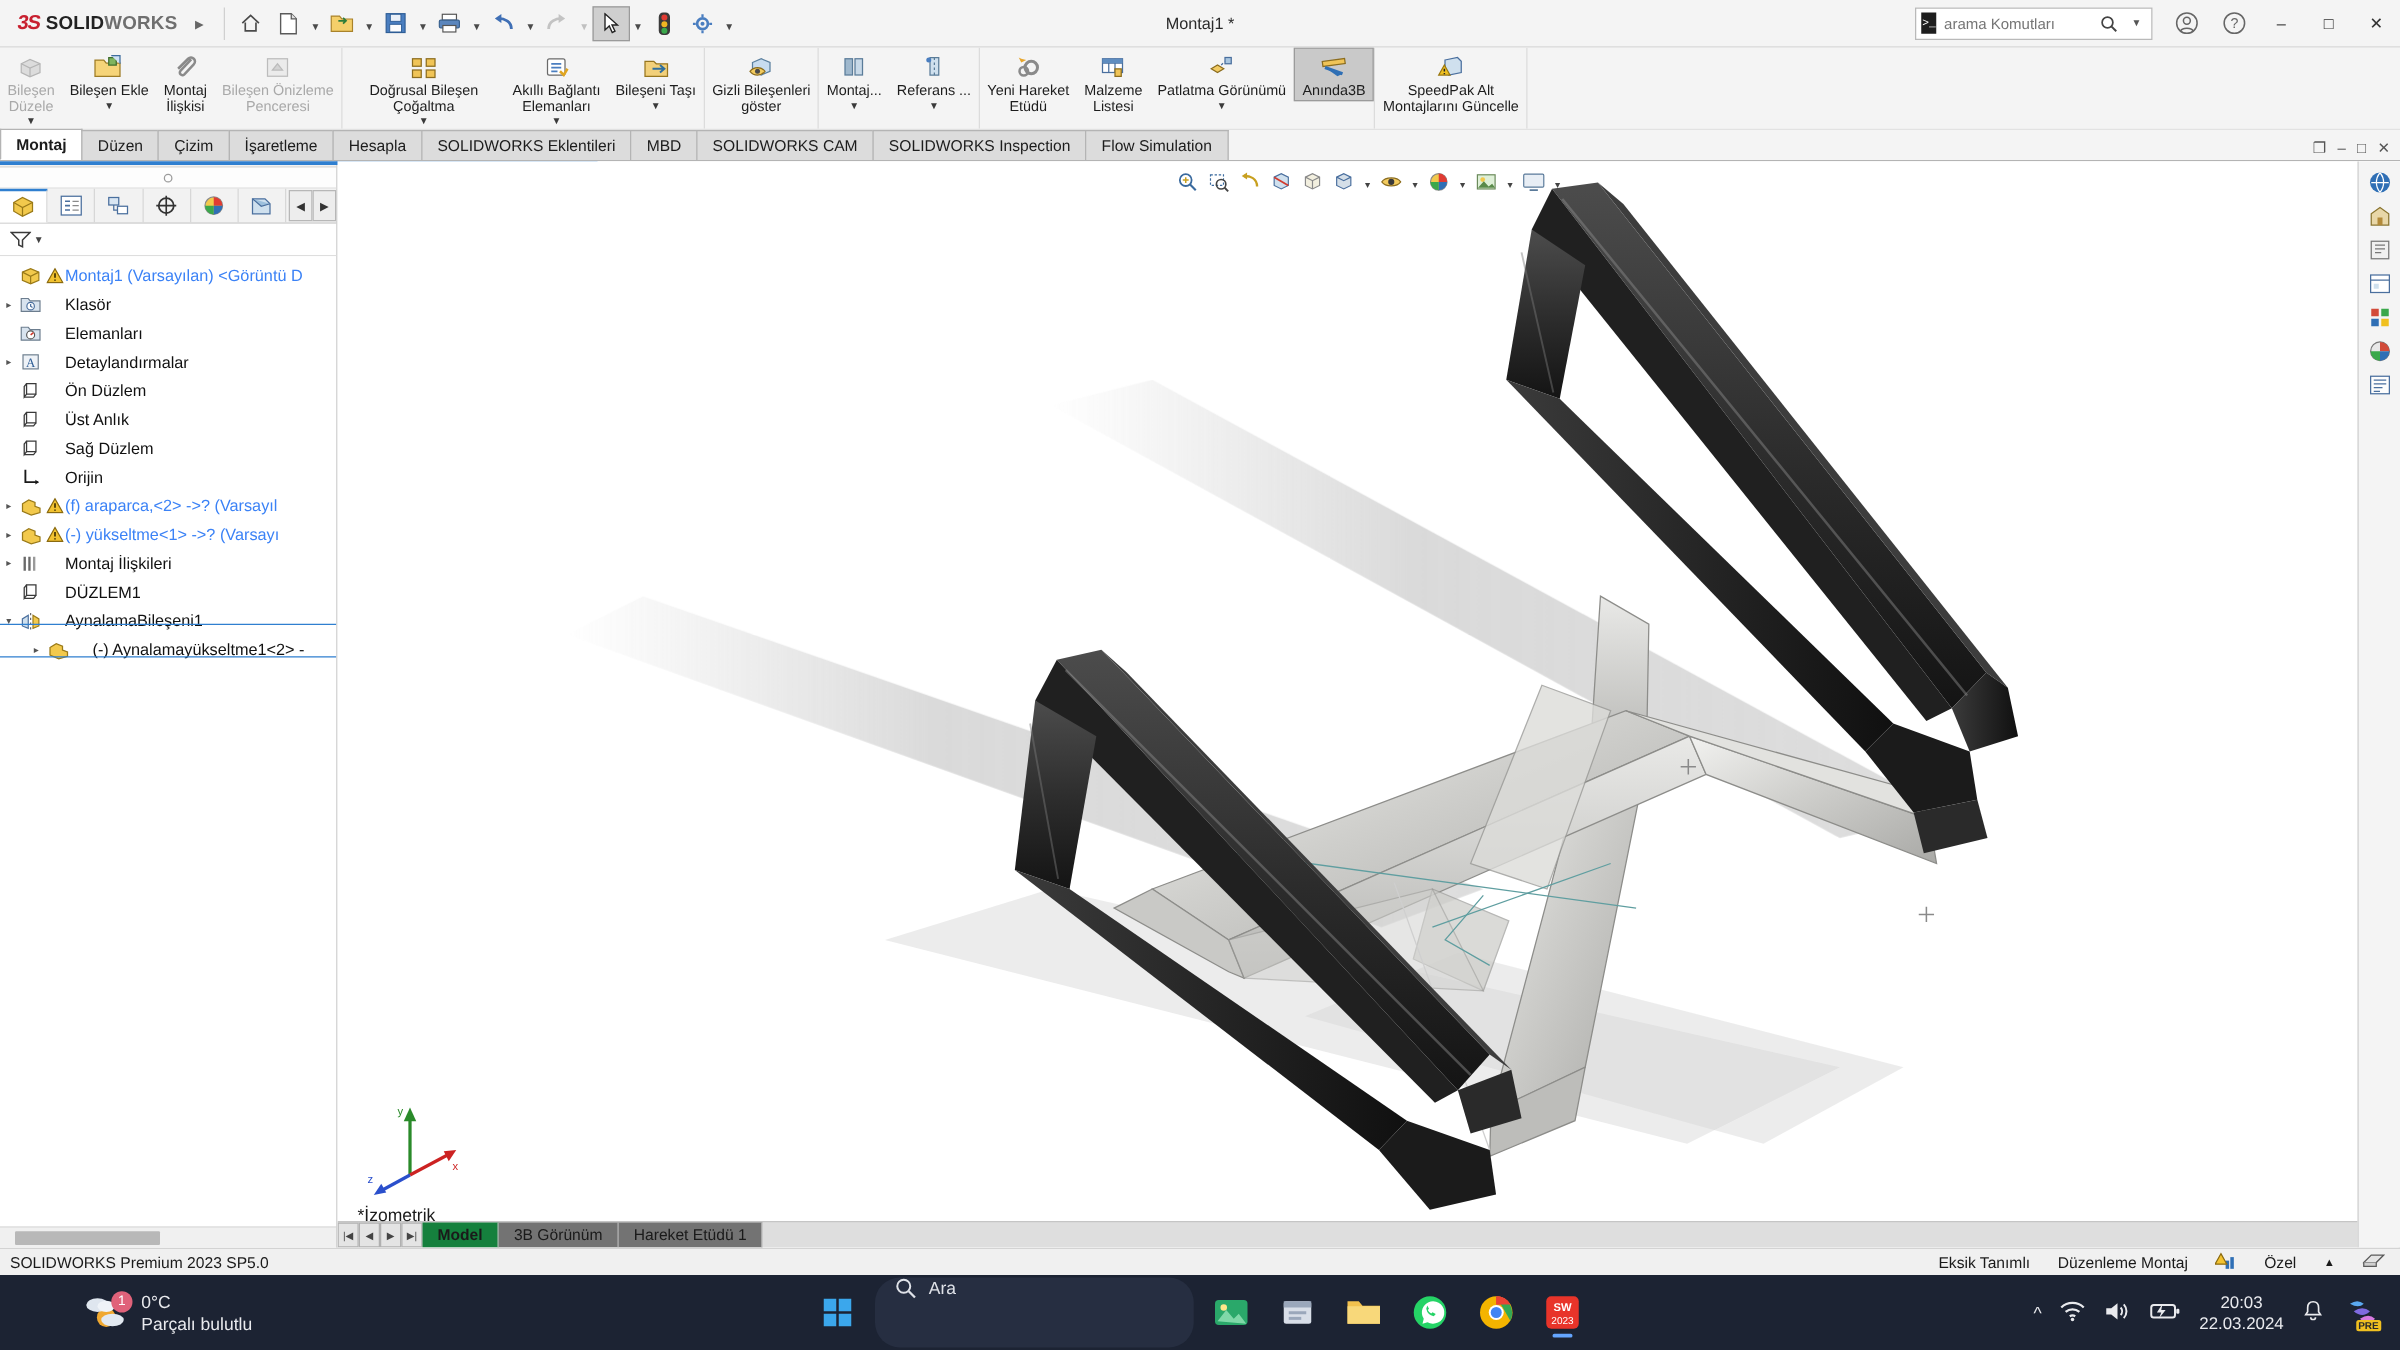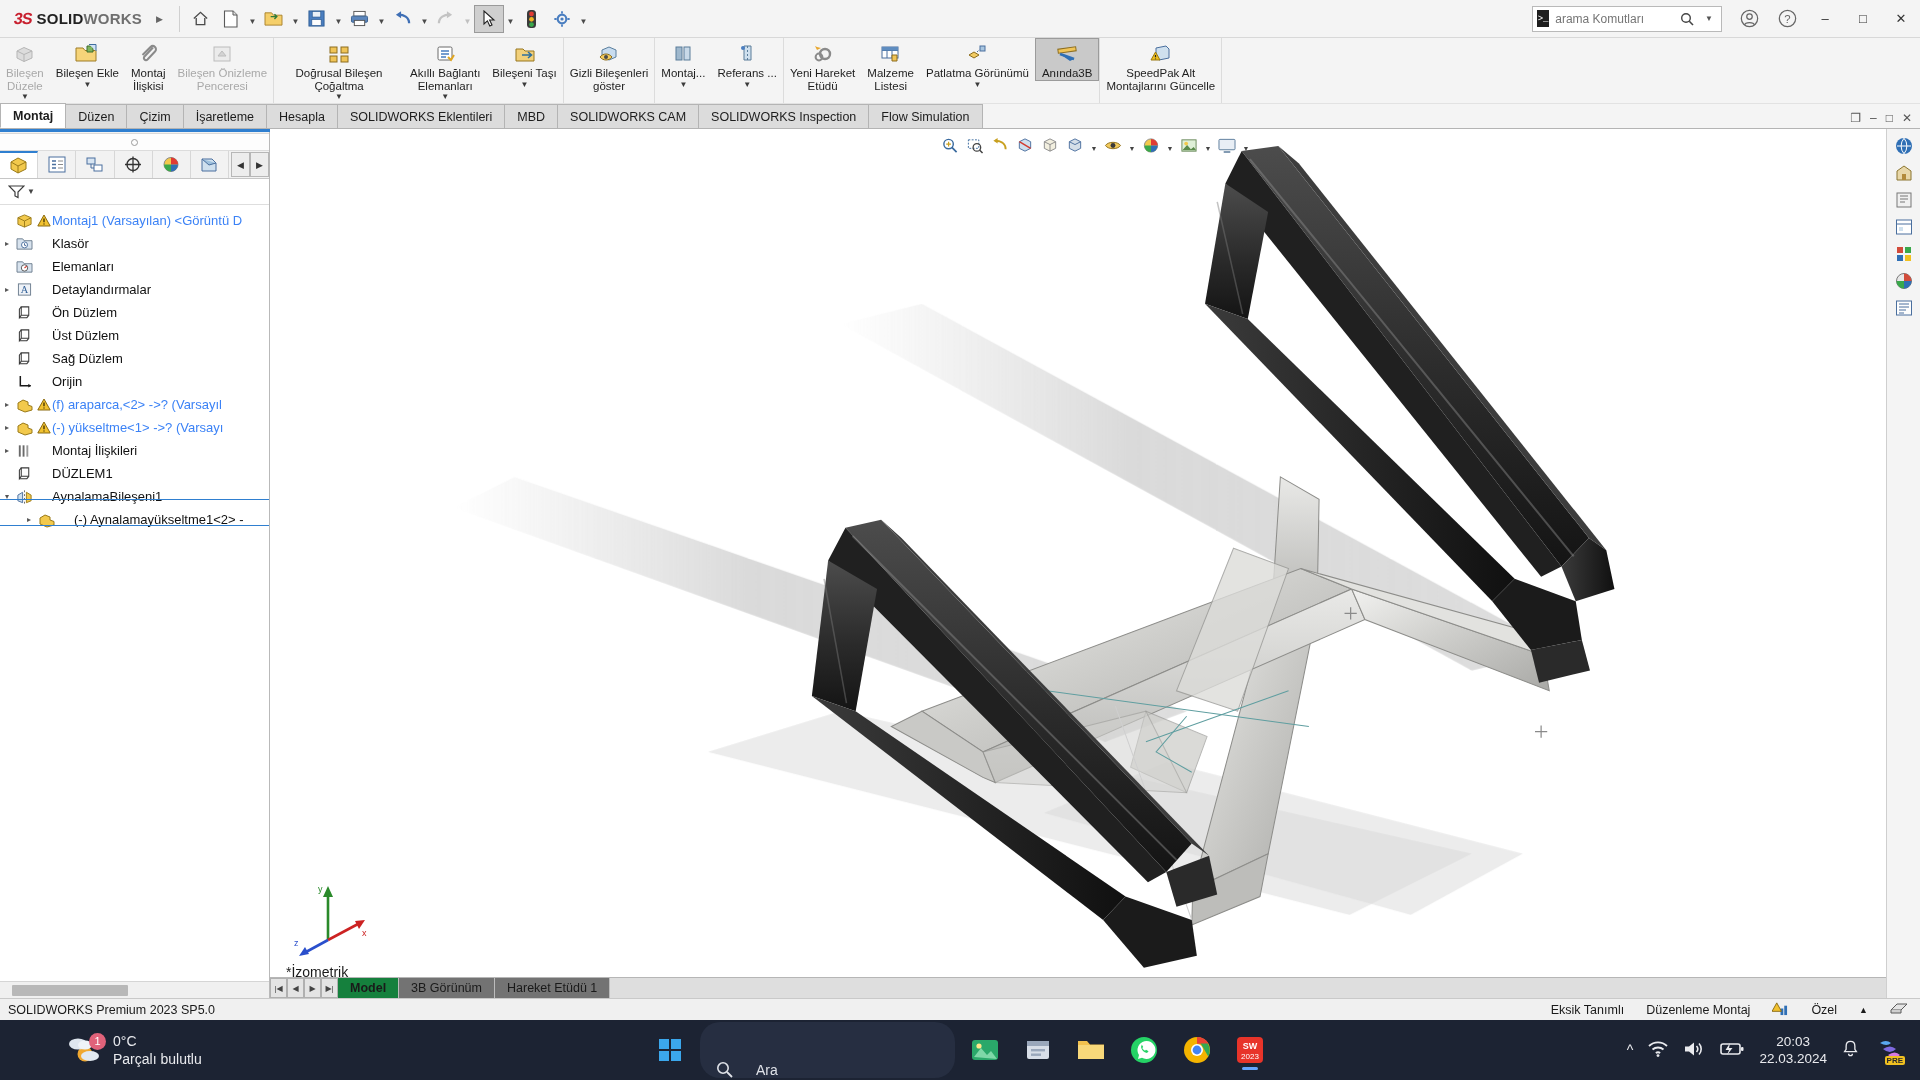--- a/index.html
+++ b/index.html
@@ -137,21 +137,21 @@
   
   .taskbar { height:60px; flex:0 0 60px; background:#1c2333; display:flex; align-items:center;
     padding:0 10px; color:#e9eaee; }
   .weather { display:flex; align-items:center; gap:10px; padding-left:55px; }
   .wx-txt { font-size:14px; line-height:18px; }
   .tb-center { position:absolute; left:50%; transform:translateX(-50%);
     display:flex; align-items:center; gap:7px; }
   .tbicon { width:46px; height:46px; display:flex; align-items:center; justify-content:center;
     border-radius:5px; }
   .searchpill { width:255px; height:56px; background:#262e41; border-radius:20px;
-    display:flex; align-items:flex-end; gap:23px; padding:0 16px; font-size:14px; color:#dfe2e8; }
+    display:flex; align-items:flex-start; gap:10px; padding:0 16px; font-size:14px; color:#dfe2e8; }
   .tray { margin-left:auto; display:flex; align-items:center; gap:14px; padding-right:6px; }
   .clock { font-size:13.5px; line-height:17px; text-align:center; }
   .running-dot { position:absolute; bottom:3px; left:50%; transform:translateX(-50%);
     width:16px; height:3px; background:#64a5ff; border-radius:2px; }
 </style>
 </head>
 <body>
 
 <div class="titlebar">
   <div class="sw-logo">
@@ -231,20 +231,21 @@
           <circle cx="10" cy="10" r="4.8" fill="none" stroke="#4a7ec0" stroke-width="2.4"></circle>
           <circle cx="10" cy="10" r="1.8" fill="#4a7ec0"></circle>
           <g stroke="#4a7ec0" stroke-width="2">
             <path d="M10 1.5 v2.5 M10 16 v2.5 M1.5 10 h2.5 M16 10 h2.5"></path>
           </g>
         </svg>
     </div>
     <div class="tb-caret">▼</div>
   </div>
 
+  <div class="win-title">Montaj1 *</div>
 
   <div class="title-right">
     <div class="searchbox">
       <span class="search-cmd">&gt;_</span>
       <input value="" placeholder="arama Komutları" style="">
       <span class="ic-sm">
         <svg width="14" height="14" viewBox="0 0 14 14">
             <circle cx="6" cy="6" r="4.3" fill="none" stroke="#444" stroke-width="1.4"></circle>
             <path d="M9.3 9.3 L13 13" stroke="#444" stroke-width="1.6"></path>
           </svg>
@@ -609,21 +610,21 @@
       <div class="trow">
         <span class="tw"></span>
         <span class="ticon">
           <svg width="16" height="15" viewBox="0 0 16 16">
               <path d="M4 2 H12 V11 H4 Z" fill="none" stroke="#3a3a3a" stroke-width="1.1"></path>
               <path d="M4 2 L2 4.5 V13.5 L4 11" fill="none" stroke="#3a3a3a" stroke-width="1.1"></path>
               <path d="M2 13.5 H10 L12 11" fill="none" stroke="#3a3a3a" stroke-width="1.1"></path>
             </svg>
         </span>
         <span class="twarn"></span>
-        <span class="tlabel">Üst Düzlem</span>
+        <span class="tlabel">Üst Anlık</span>
       </div>
 
       <div class="trow">
         <span class="tw"></span>
         <span class="ticon">
           <svg width="16" height="15" viewBox="0 0 16 16">
               <path d="M4 2 H12 V11 H4 Z" fill="none" stroke="#3a3a3a" stroke-width="1.1"></path>
               <path d="M4 2 L2 4.5 V13.5 L4 11" fill="none" stroke="#3a3a3a" stroke-width="1.1"></path>
               <path d="M2 13.5 H10 L12 11" fill="none" stroke="#3a3a3a" stroke-width="1.1"></path>
             </svg>

